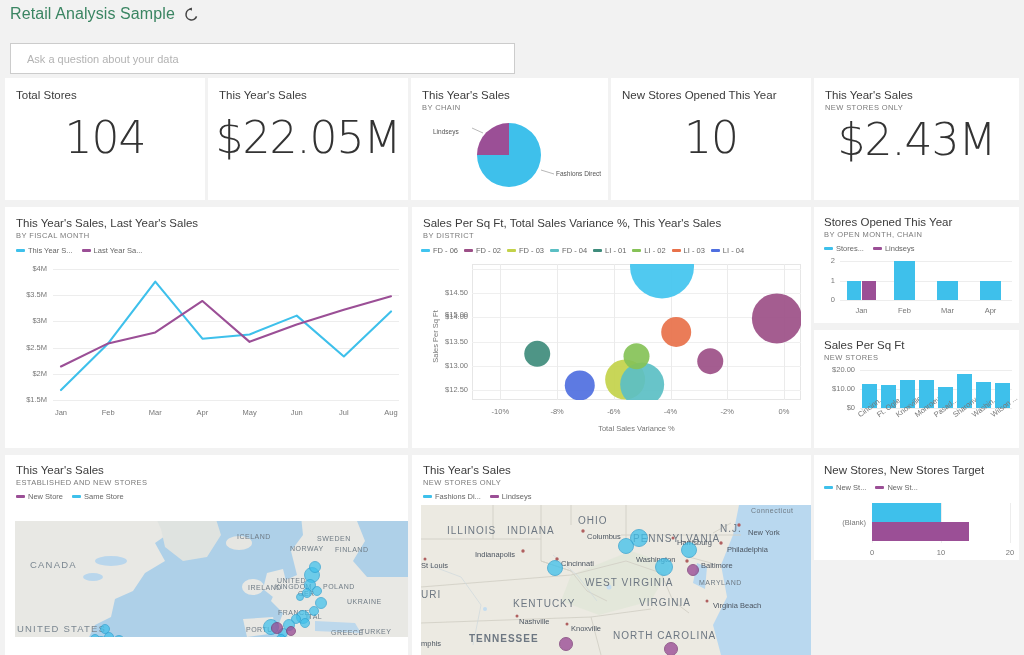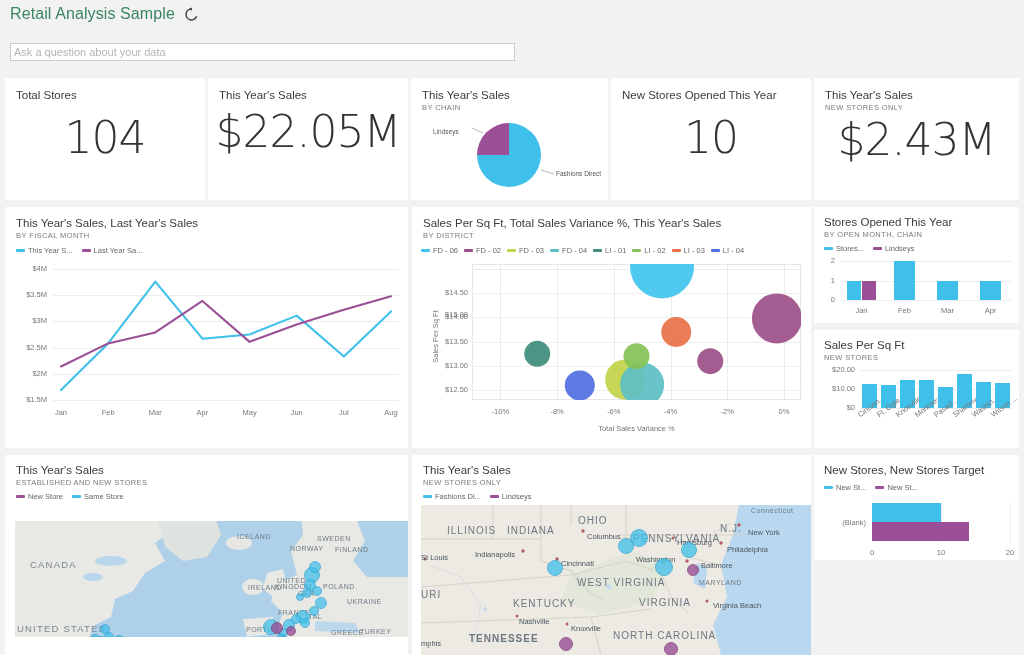--- a/index.html
+++ b/index.html
@@ -10,23 +10,23 @@
     overflow: hidden;
   }
   .page { position: relative; width: 1024px; height: 655px; }
 
   
   .header { position: absolute; left: 0; top: 0; width: 1024px; height: 72px; }
   .title-row { position: absolute; left: 10px; top: 5px; display: flex; align-items: center; gap: 9px; }
   .dash-title { font-size: 16px; color: #3a8562; font-weight: 400; letter-spacing: .1px; }
   .refresh-icon { width: 15px; height: 15px; display: block; }
   .qa-box {
-    position: absolute; left: 10px; top: 43px; width: 505px; height: 18px;
+    position: absolute; left: 10px; top: 43px; width: 505px; height: 31px;
     background: #fff; border: 1px solid #ccc;
-    font-size: 11px; color: #a9a9a9; padding: 0 0 0 3px; line-height: 19px;
+    font-size: 11px; color: #a9a9a9; padding: 0 0 0 16px; line-height: 19px;
     font-family: "Liberation Sans", sans-serif;
   }
   .qa-box::placeholder { color: #b3b3b3; }
 
   
   .tile { position: absolute; background: #fff; overflow: hidden; }
   .tile-title { font-size: 11.5px; color: #3b3b3b; font-weight: 400; line-height: 13px; }
   .tile-sub { font-size: 7.5px; color: #7a7a7a; letter-spacing: .4px; text-transform: uppercase; line-height: 10px; margin-top: 1px; }
   .kpi-val { position: absolute; width: 100%; text-align: center; font-size: 44px; color: #333;
              font-weight: 300; font-family: "DejaVu Sans", sans-serif; letter-spacing: -1px; }
@@ -72,21 +72,21 @@
     <div style="position:absolute;left:11px;top:11px;">
       <div class="tile-title">Total Stores</div>
     </div>
     <div class="kpi-val" style="top:34px;">104</div>
   </div>
 
   <div class="tile" style="left:208px;top:78px;width:200px;height:122px;">
     <div style="position:absolute;left:11px;top:11px;">
       <div class="tile-title">This Year's Sales</div>
     </div>
-    <div class="kpi-val" style="top:28px;">$22.05M</div>
+    <div class="kpi-val" style="top:34px;">$22.05M</div>
   </div>
 
   <div class="tile" style="left:411px;top:78px;width:197px;height:122px;">
     <div style="position:absolute;left:11px;top:11px;">
       <div class="tile-title">This Year's Sales</div>
       <div class="tile-sub">BY CHAIN</div>
     </div>
     <svg style="position:absolute;left:0;top:30px;" width="197" height="90" viewBox="0 0 197 90">
 
       <path d="M98,47 L98,15 A32,32 0 1 1 66,47 Z" fill="#3ec0eb"></path>
@@ -485,38 +485,38 @@
             <circle cx="286" cy="96" r="1.5"></circle>
           <circle cx="4" cy="54" r="1.5"></circle>
         </g>
       </svg>
       <div id="map2-labels">
           <div class="map-lbl state" style="left: 26px; top: 20px;">ILLINOIS</div>
           <div class="map-lbl state" style="left: 86px; top: 20px;">INDIANA</div>
           <div class="map-lbl state" style="left: 157px; top: 10px;">OHIO</div>
           <div class="map-lbl state" style="left: 212px; top: 12px; margin-top: 16px;">PENNSYLVANIA</div>
           <div class="map-lbl state" style="left: 299px; top: 18px;">N.J.</div>
-          <div class="map-lbl state" style="left: 156px; top: 72px;">WEST VIRGINIA</div>
+          <div class="map-lbl state" style="left: 164px; top: 72px;">WEST VIRGINIA</div>
           <div class="map-lbl state" style="left: 92px; top: 93px;">KENTUCKY</div>
           <div class="map-lbl state" style="left: 218px; top: 92px;">VIRGINIA</div>
           <div class="map-lbl state" style="left: 48px; top: 128px; font-weight: bold;">TENNESSEE</div>
           <div class="map-lbl state" style="left: 192px; top: 125px;">NORTH CAROLINA</div>
           <div class="map-lbl " style="left: 278px; top: 74px;">MARYLAND</div>
           <div class="map-lbl city" style="left: 166px; top: 27px;">Columbus</div>
           <div class="map-lbl city" style="left: 54px; top: 45px;">Indianapolis</div>
           <div class="map-lbl city" style="left: 140px; top: 54px;">Cincinnati</div>
           <div class="map-lbl city" style="left: 256px; top: 33px;">Harrisburg</div>
           <div class="map-lbl city" style="left: 327px; top: 23px;">New York</div>
           <div class="map-lbl city" style="left: 306px; top: 40px;">Philadelphia</div>
           <div class="map-lbl city" style="left: 215px; top: 50px;">Washington</div>
           <div class="map-lbl city" style="left: 280px; top: 56px;">Baltimore</div>
           <div class="map-lbl city" style="left: 292px; top: 96px;">Virginia Beach</div>
           <div class="map-lbl city" style="left: 98px; top: 112px;">Nashville</div>
           <div class="map-lbl city" style="left: 150px; top: 119px;">Knoxville</div>
-          <div class="map-lbl city" style="left: 0px; top: 48px;">St Louis</div>
+          <div class="map-lbl city" style="left: 0px; top: 56px;">St Louis</div>
           <div class="map-lbl city" style="left: 0px; top: 134px;">mphis</div>
           <div class="map-lbl state" style="left: 0px; top: 84px;">URI</div>
           <div class="map-lbl " style="left: 330px; top: 2px;">Connecticut</div>
         </div>
       <div id="map2-bubbles">
           <div class="bub" style="left: 209px; top: 24px; width: 18px; height: 18px; background: rgb(62, 192, 235); opacity: 0.75; border: 1px solid rgb(43, 159, 208);"></div>
           <div class="bub" style="left: 197px; top: 33px; width: 16px; height: 16px; background: rgb(62, 192, 235); opacity: 0.75; border: 1px solid rgb(43, 159, 208);"></div>
           <div class="bub" style="left: 260px; top: 37px; width: 16px; height: 16px; background: rgb(62, 192, 235); opacity: 0.75; border: 1px solid rgb(43, 159, 208);"></div>
           <div class="bub" style="left: 234px; top: 53px; width: 18px; height: 18px; background: rgb(62, 192, 235); opacity: 0.75; border: 1px solid rgb(43, 159, 208);"></div>
           <div class="bub" style="left: 126px; top: 55px; width: 16px; height: 16px; background: rgb(62, 192, 235); opacity: 0.75; border: 1px solid rgb(43, 159, 208);"></div>

